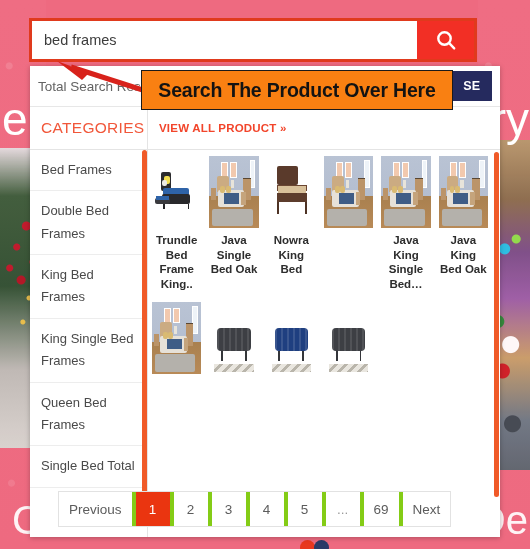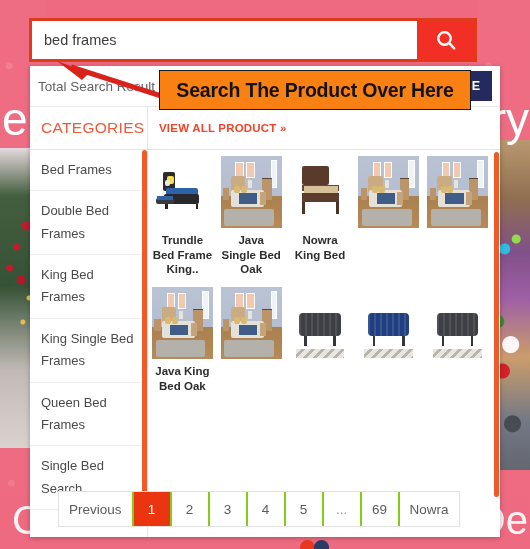--- a/index.html
+++ b/index.html
@@ -117,21 +117,21 @@
     display: flex; align-items: center; justify-content: center;
   }
   .search-btn svg { display:block; }
 
   
   .annot-arrow { position: absolute; left: 55px; top: 55px; width: 130px; height: 50px; pointer-events: none; }
 
   
   .annot-label {
     position: absolute;
-    left: 159px; top: 70px;
+    left: 141px; top: 70px;
     width: 312px; height: 40px;
     background: #f98012;
     border: 1px solid #1a1a1a;
     display: flex; align-items: center; justify-content: center;
     font-size: 19.5px;
     font-weight: bold;
     color: #131313;
     font-family: "Liberation Sans", sans-serif;
     letter-spacing: -0.2px;
     z-index: 20;
@@ -236,21 +236,21 @@
     text-align: center;
   }
   .prods-grid-wrap {
     flex: 1;
     position: relative;
     overflow: hidden;
     padding-right: 8px;
   }
   .prods-grid {
     display: grid;
-    grid-template-columns: repeat(5, 1fr);
+    grid-template-columns: repeat(6, 1fr);
     gap: 0px;
   }
   .prod-cell {
     padding: 6px 4px 4px 4px;
     text-align: center;
     cursor: pointer;
   }
   .prod-thumb {
     width: 100%;
     height: 72px;
@@ -375,21 +375,21 @@
     border: 1px solid #e2e2e2;
     background: #fff;
     z-index: 15;
   }
   .page-btn {
     min-width: 38px;
     height: 34px;
     display: flex; align-items: center; justify-content: center;
     font-size: 13.5px;
     color: #5c5c5c;
-    border-right: 2px solid #84cc16;
+    border-right: 4px solid #84cc16;
     padding: 0 10px;
     cursor: pointer;
     background: #ffffff;
     font-family: "Liberation Sans", sans-serif;
   }
   .page-btn:last-child { border-right: none; }
   .page-btn.active {
     background: #ea3510;
     color: #ffffff;
   }
@@ -425,21 +425,21 @@
     <div class="dd-body">
 
       <div class="cats">
         <div class="cats-head">CATEGORIES</div>
         <div class="cats-list">
           <div class="cat-item">Bed Frames</div>
           <div class="cat-item">Double Bed Frames</div>
           <div class="cat-item">King Bed Frames</div>
           <div class="cat-item">King Single Bed Frames</div>
           <div class="cat-item">Queen Bed Frames</div>
-          <div class="cat-item">Single Bed Search</div>
+          <div class="cat-item">Single Bed Total</div>
         </div>
         <div class="cat-scrollbar"></div>
       </div>
 
       <div class="prods">
         <div class="prods-head">
           <span class="view-all">VIEW ALL PRODUCT »</span>
         </div>
 
         <div class="prods-grid-wrap">
@@ -529,20 +529,21 @@
                     <span class="bed-head"></span>
                   <span class="bed-body"></span>
                     <span class="bed-blanket"></span>
                   <span class="pillow p1"></span>
                     <span class="pillow p2"></span>
                   <span class="nightstand"></span>
                     <span class="lamp"></span>
                     <span class="foot"></span>
                 </div>
               </div>
+              <div class="prod-name">Java King Single Bed…</div>
             </div>
 
             <div class="prod-cell">
               <div class="prod-thumb">
                 <div class="scene room-blue">
                   <span class="art a1"></span>
                     <span class="art a2"></span>
                     <span class="window"></span>
                   <span class="dresser"></span>
                     <span class="rug"></span>
@@ -627,21 +628,21 @@
 
   <div class="pagination">
     <div class="page-btn">Previous</div>
     <div class="page-btn active">1</div>
     <div class="page-btn">2</div>
     <div class="page-btn">3</div>
     <div class="page-btn">4</div>
     <div class="page-btn">5</div>
     <div class="page-btn ellipsis">...</div>
     <div class="page-btn">69</div>
-    <div class="page-btn">Nowra</div>
+    <div class="page-btn">Next</div>
   </div>
 
   <div class="searchbar">
     <input class="search-input" type="text" value="bed frames" style="">
     <button class="search-btn">
       <span>
         <svg width="24" height="24" viewBox="0 0 24 24" fill="none" stroke="#ffffff" stroke-width="2.4" stroke-linecap="round">
           <circle cx="10.5" cy="10.5" r="6.2"></circle>
           <line x1="15.2" y1="15.2" x2="20.2" y2="20.4"></line>
         </svg>

